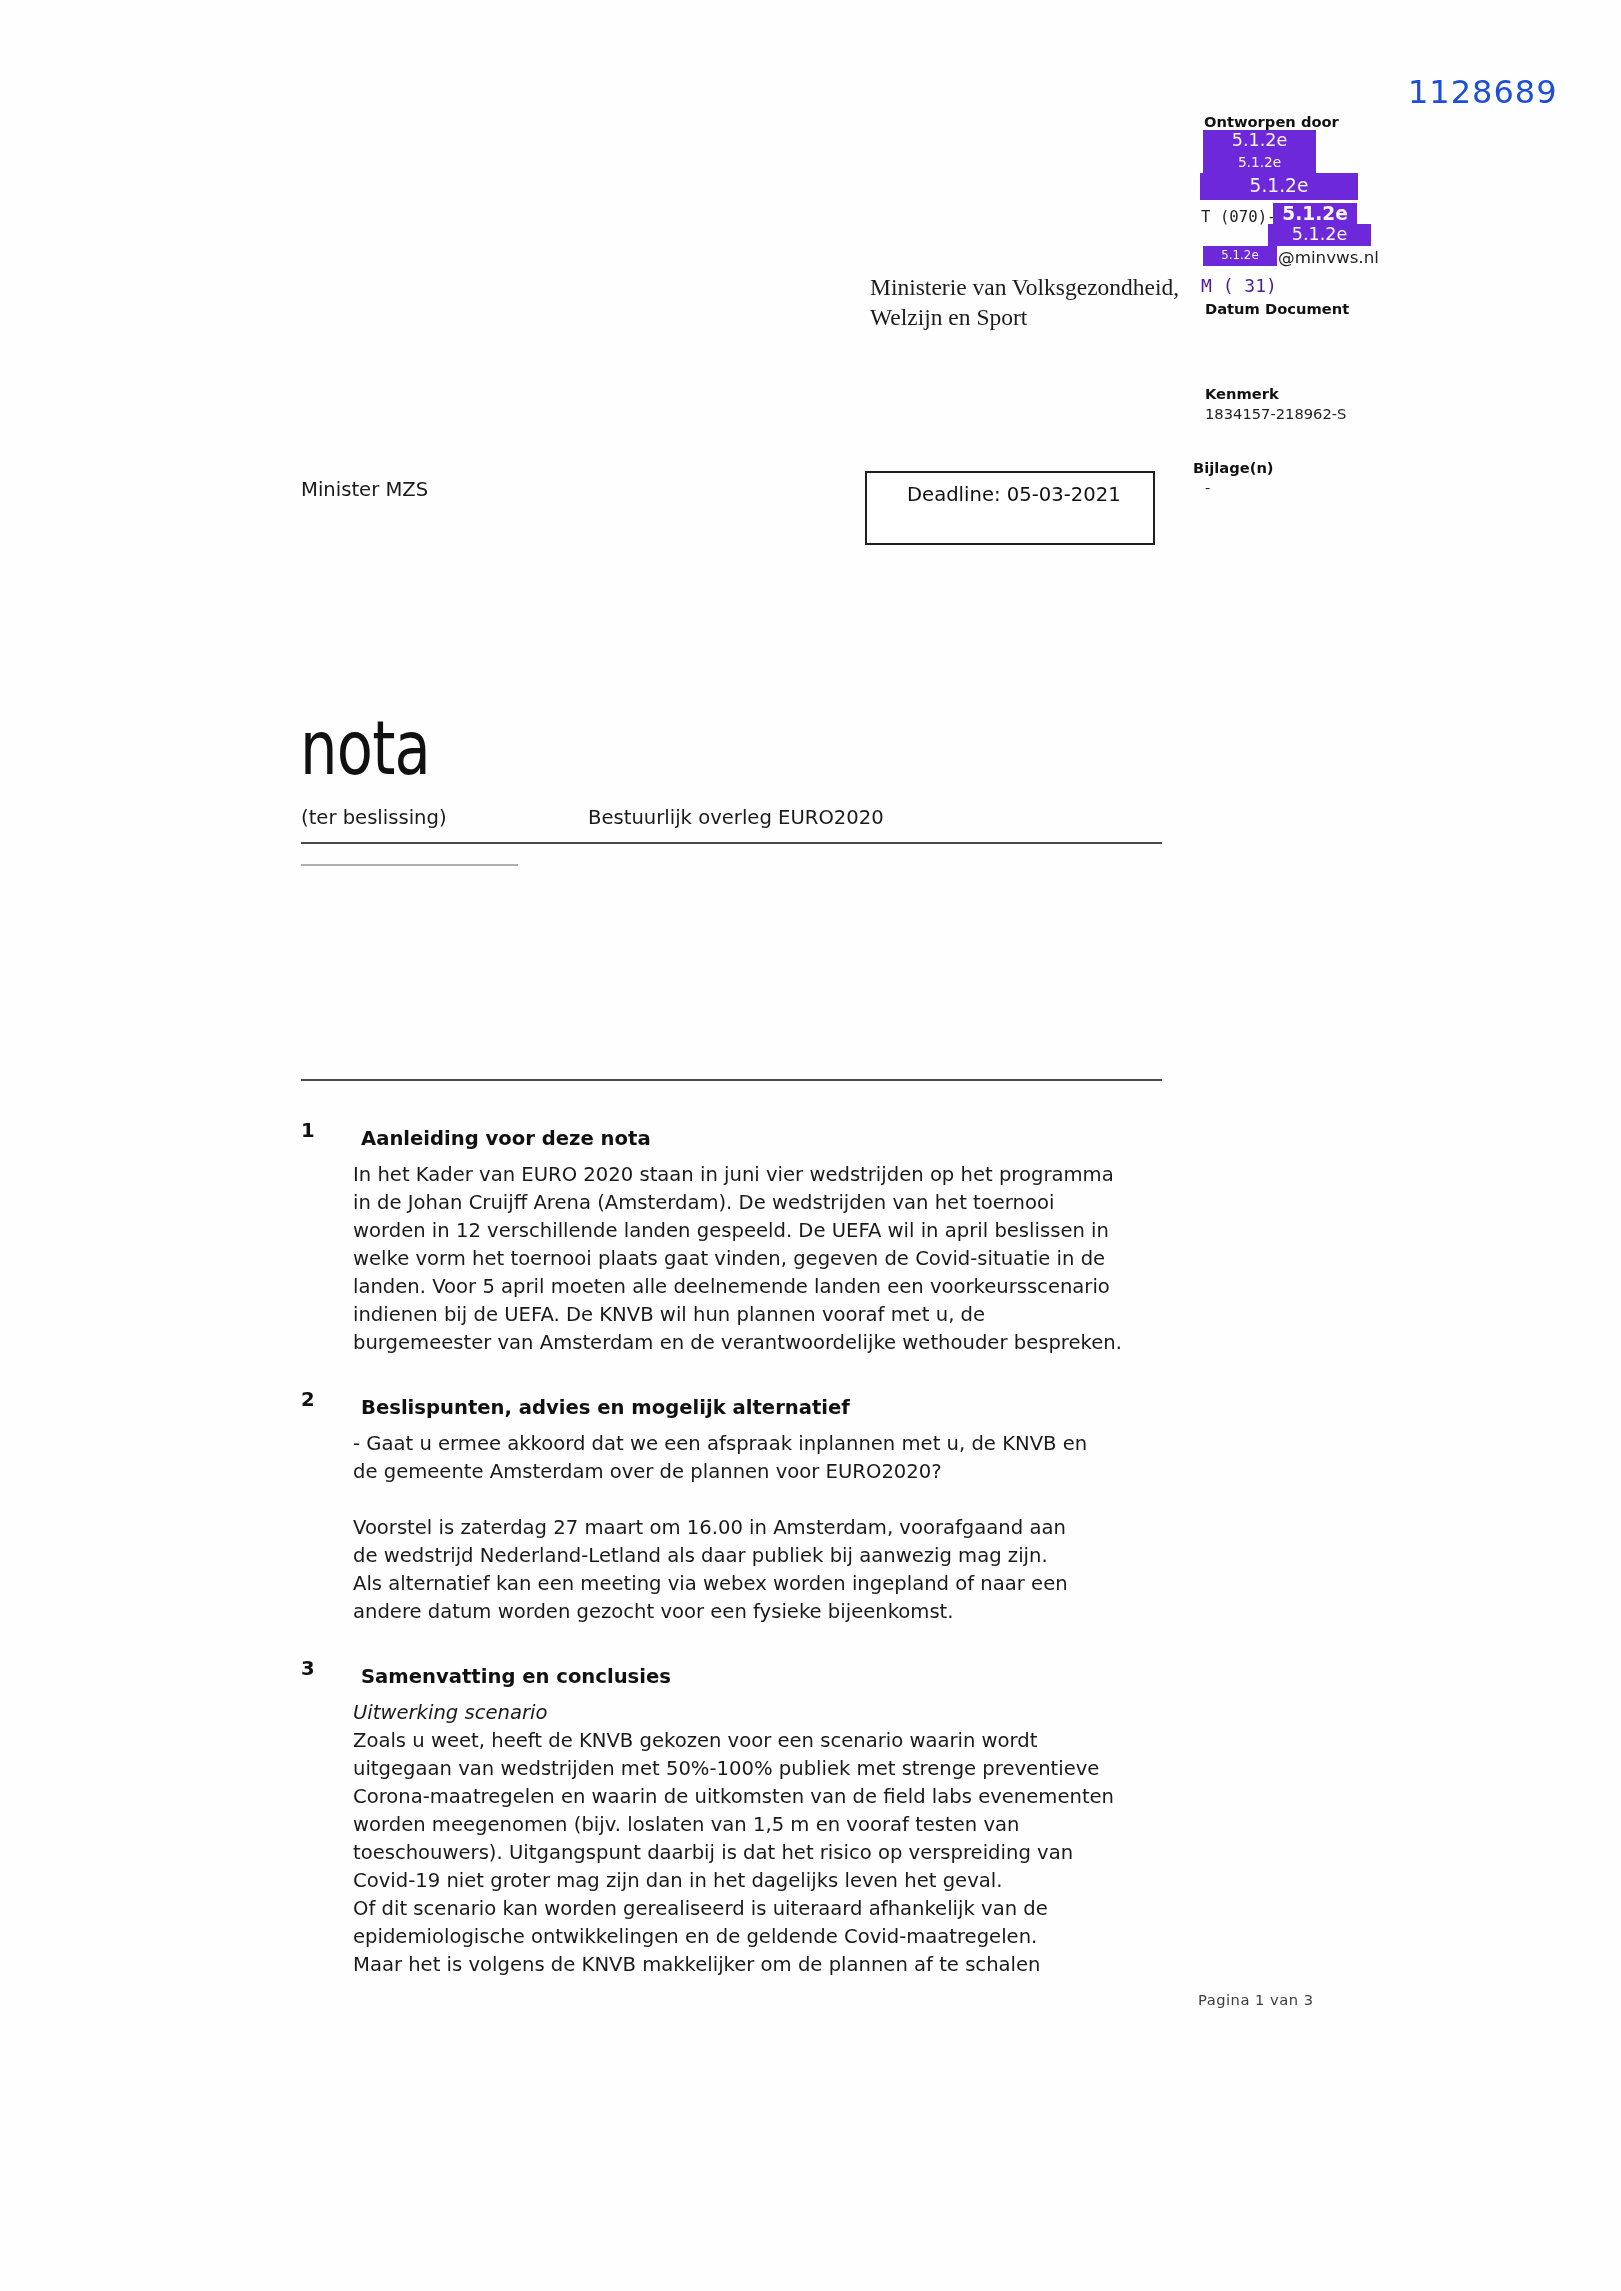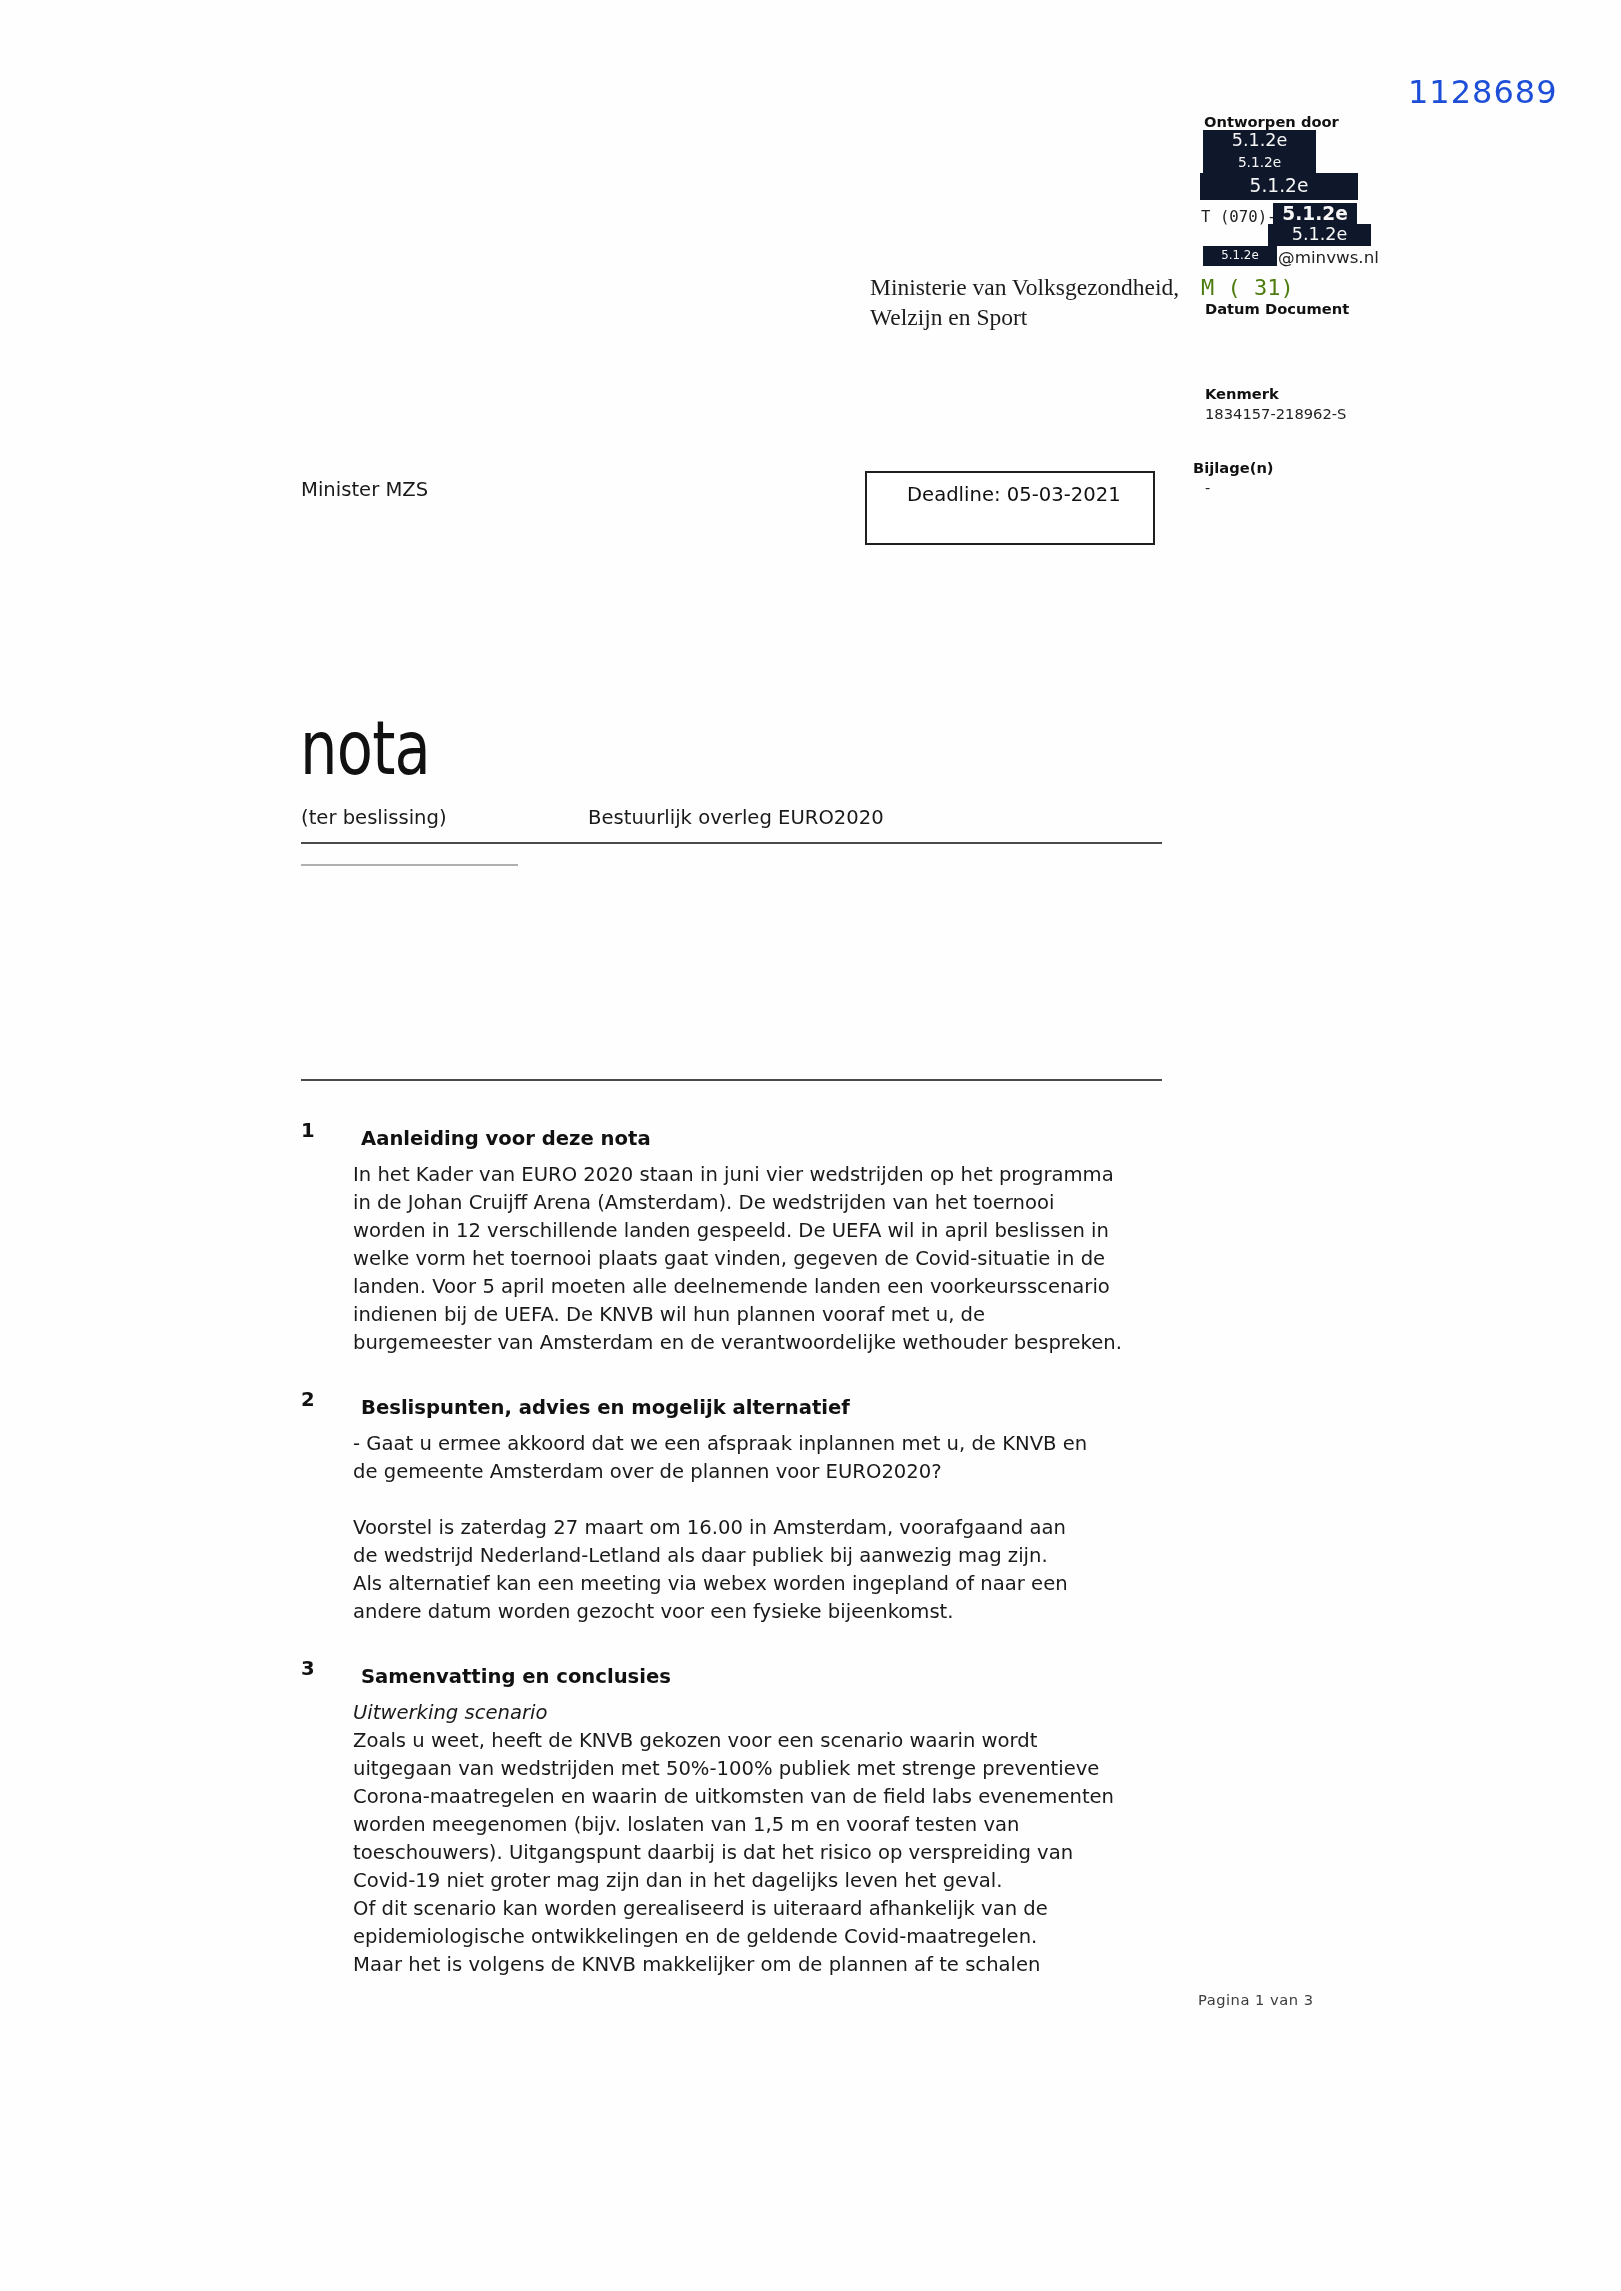--- a/index.html
+++ b/index.html
@@ -8,31 +8,31 @@
     font-family:"DejaVu Sans", sans-serif; color:#1a1a1a; overflow:hidden;
   }
   .abs { position:absolute; }
 
   
   .doc-number { left:1408px; top:73px; font-size:32px; letter-spacing:1px; color:#1d4ed8; }
 
   
   .designed-label { left:1204px; top:113px; font-size:14.7px; font-weight:bold; color:#111; }
   .redact {
-    position:absolute; background:#0f172a; color:#f6f6f6;
+    position:absolute; background:#6d28d9; color:#f6f6f6;
     display:flex; align-items:center; justify-content:center; line-height:1;
   }
   .redact-a { left:1203px; top:130px; width:113px; height:22.5px; font-size:17.6px; }
   .redact-b { left:1203px; top:153px; width:113px; height:19.6px; font-size:13.7px; }
   .redact-c { left:1200px; top:173px; width:158px; height:27.4px; font-size:18.6px; }
   .redact-d { left:1273px; top:203px; width:84px;  height:23.5px; font-size:18.6px; font-weight:bold; }
   .redact-e { left:1268px; top:224px; width:103px; height:21.6px; font-size:17.6px; }
   .redact-f { left:1203px; top:246px; width:74px;  height:19.6px; font-size:11.8px; }
   .phone-t { left:1201px; top:207px; font-family:"DejaVu Sans Mono", monospace; font-size:15.7px; color:#222; }
-  .phone-m { left:1201px; top:227px; font-family:"DejaVu Sans Mono", monospace; font-size:22px; color:#4d7c0f;margin-top:48px; }
+  .phone-m { left:1201px; top:227px; font-family:"DejaVu Sans Mono", monospace; font-size:18px; color:#4c1d95;margin-top:48px; }
   .email-domain { left:1278px; top:247px; font-size:16.7px; color:#222; }
 
   
   .ministry {
     left:870px; top:272px; width:325px; overflow:hidden;
     font-family:"Liberation Serif", serif; font-size:23.5px; line-height:30px;
     color:#1c1c1c; white-space:nowrap;
   }
 
   

